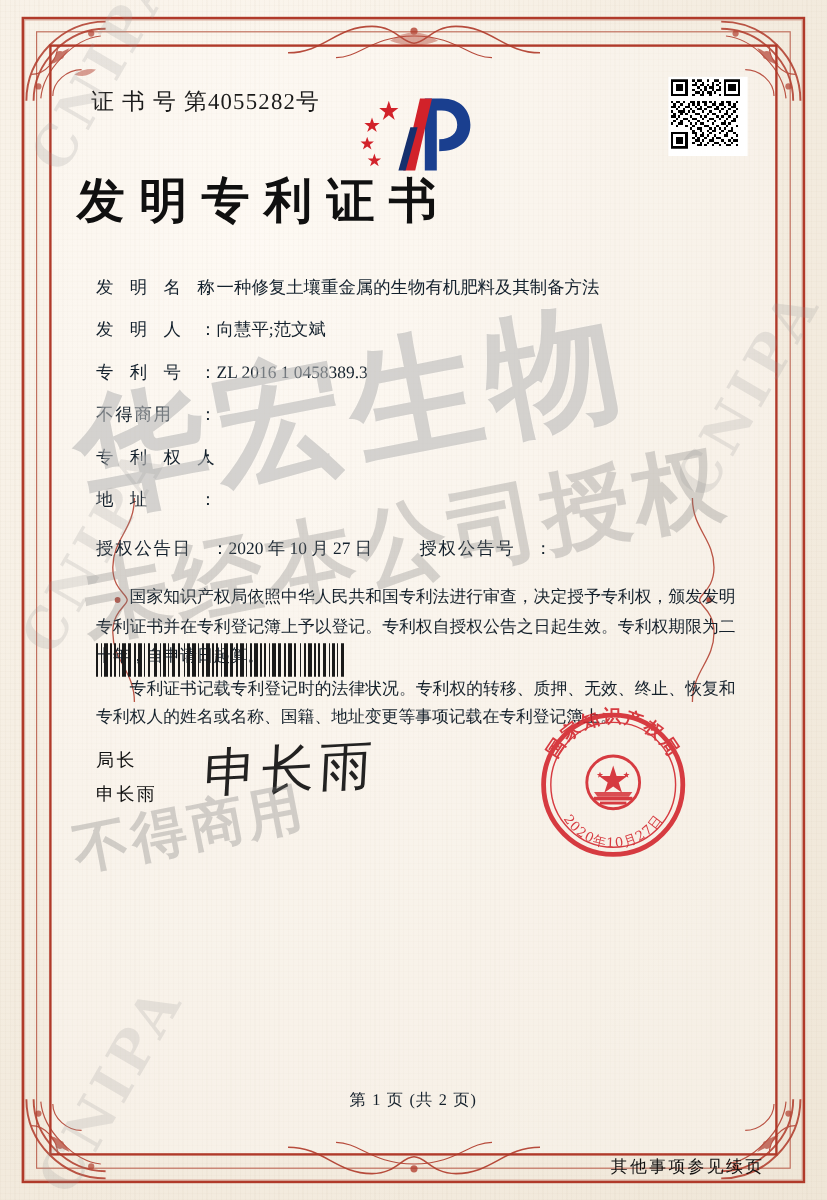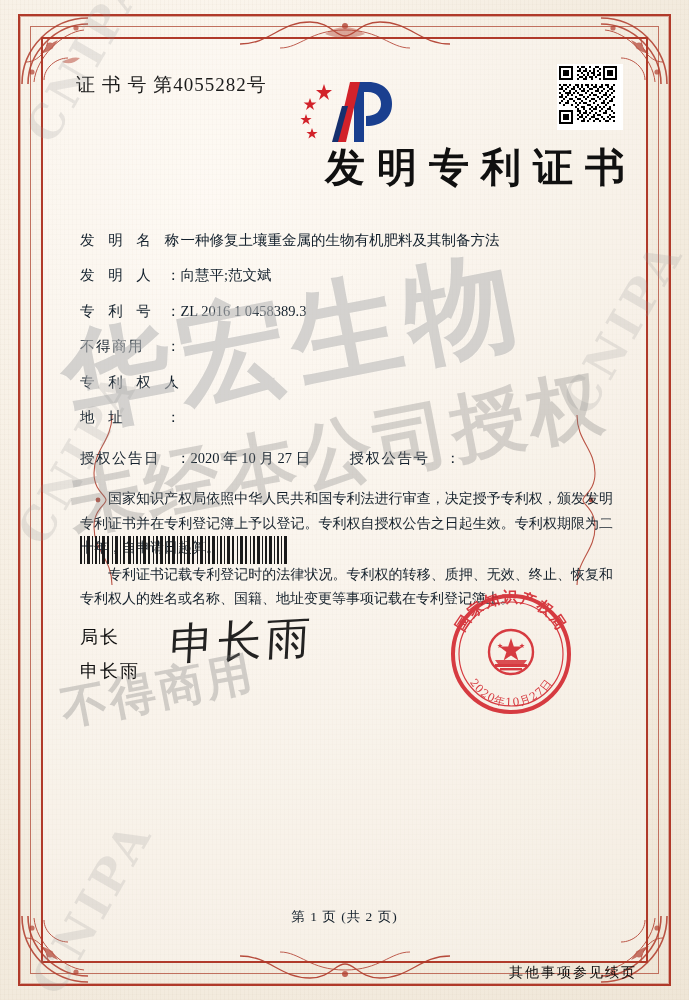--- a/index.html
+++ b/index.html
@@ -75,21 +75,21 @@
   .qr svg{display:block;}
 
   
   .logo{
     position:absolute;left:50%;top:26px;transform:translateX(-50%);
     width:130px;height:78px;
   }
   .logo svg{width:100%;height:100%;display:block;}
 
   .title{
-    text-align:right;
+    text-align:left;
     font-size:40px;
     letter-spacing:12px;
     color:#101010;
     font-weight:bold;
     margin-top:42px;
     font-family:"DejaVu Serif","Liberation Serif",serif;
     text-indent:12px;
   }
 
   .fields{
@@ -125,21 +125,21 @@
   .para p{margin:0 0 2px 0;text-indent:2em;}
 
   
   .barcode{
     position:absolute;left:28px;top:486px;width:210px;height:30px;
   }
   .barcode svg{display:block;}
 
   
   .sign{
-    position:absolute;left:28px;top:570px;font-size:18px;color:#101010;line-height:1.9;letter-spacing:2px;
+    position:absolute;left:28px;top:570px;font-size:15px;color:#101010;line-height:1.9;letter-spacing:2px;
   }
   .handwrite{
     position:absolute;left:118px;top:562px;
     font-size:44px;color:#111;
     font-family:"DejaVu Serif","Liberation Serif",serif;
     letter-spacing:4px;
     transform:rotate(-3deg) skewX(-6deg);
     opacity:.92;
   }
 

